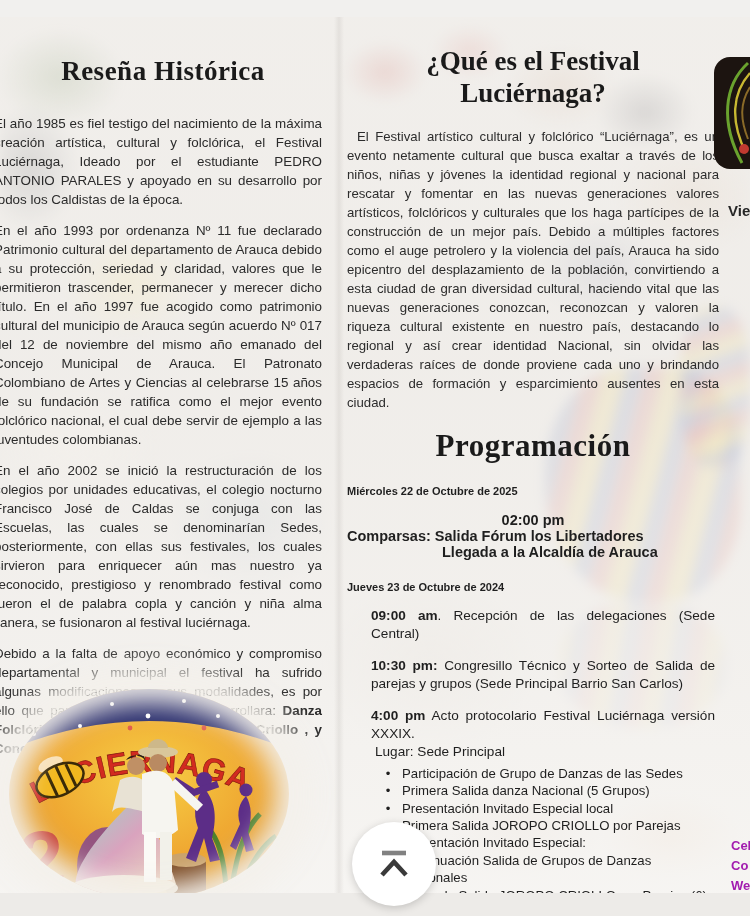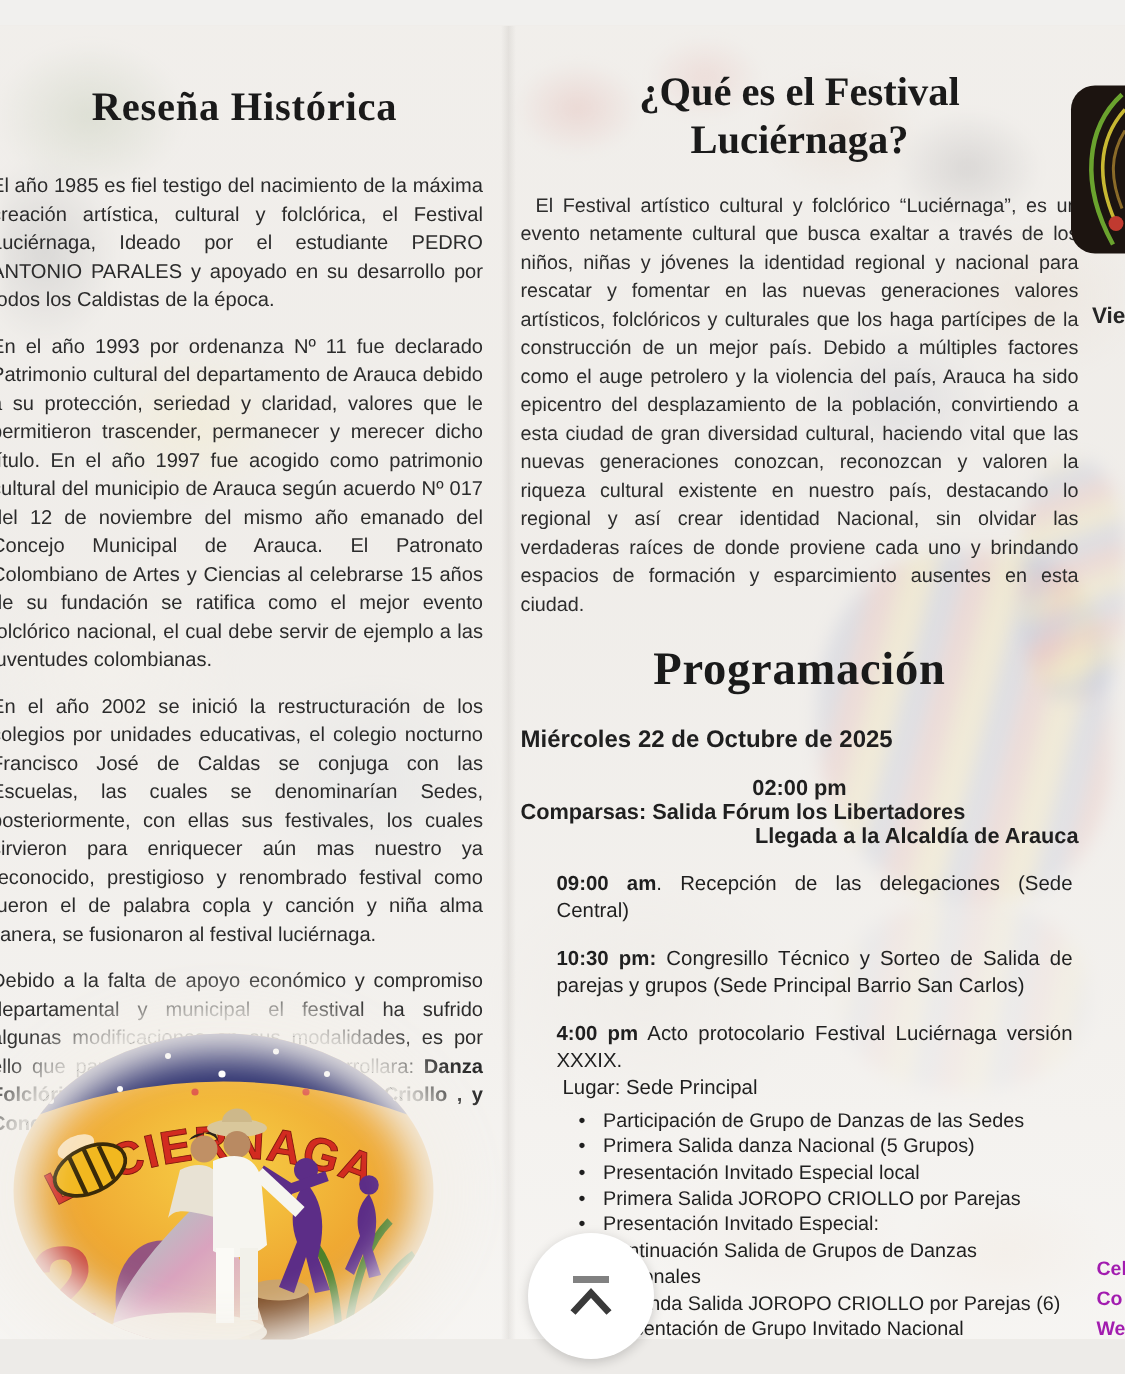--- a/index.html
+++ b/index.html
@@ -50,24 +50,24 @@
   .col-right{left:347px;top:46px;width:372px;}
   h1,h2,h3{font-family:"Liberation Serif", serif;color:#1a1a1a;margin:0;text-align:center;font-weight:bold;}
   h1{font-size:27px;letter-spacing:.5px;}
   h2{font-size:27px;line-height:1.18;}
   h3{font-size:31px;margin-top:16px;letter-spacing:.5px;}
   .para{font-size:13.4px;line-height:19px;text-align:justify;margin:0 0 0 0;color:#2b2b2b;}
   .col-left .para{margin-top:12px;padding-right:10px;}
   .col-left .para.first{margin-top:27px;}
   .col-right .intro{font-size:13.2px;line-height:19px;text-align:justify;margin-top:17px;text-indent:10px;}
   .sched{font-size:14.5px;color:#1f1f1f;}
-  .sched .day{font-weight:bold;font-size:16px;margin-top:21px;}
+  .sched .day{font-weight:bold;font-size:11px;margin-top:21px;}
   .sched .time{font-weight:bold;margin-top:15px;text-align:center;}
   .sched .boldline{font-weight:bold;}
-  .sched .indent2{font-weight:bold;margin-left:95px;text-align:right;}
+  .sched .indent2{font-weight:bold;margin-left:95px;}
   .items{margin-left:24px;margin-top:13px;font-size:13.6px;line-height:18px;}
   .items .item{margin-top:14px;text-align:justify;padding-right:4px;}
   .items .t{font-weight:bold;}
   .items .line2{margin-left:4px;}
   .bullets{margin-left:12px;margin-top:4px;}
   .brow{display:flex;gap:9px;font-size:13.2px;line-height:17.4px;margin-top:0;}
   .brow .dot{width:10px;text-align:center;flex:0 0 auto;}
 
   
   .poster{position:absolute;left:8px;top:688px;width:282px;height:212px;z-index:2;border-radius:50%;}
@@ -117,20 +117,21 @@
     <span>Luciérnaga?</span>
   </h2>
   <p class="intro">El Festival artístico cultural y folclórico “Luciérnaga”, es un evento netamente cultural que busca exaltar a través de los niños, niñas y jóvenes la identidad regional y nacional para rescatar y fomentar en las nuevas generaciones valores artísticos, folclóricos y culturales que los haga partícipes de la construcción de un mejor país. Debido a múltiples factores como el auge petrolero y la violencia del país, Arauca ha sido epicentro del desplazamiento de la población, convirtiendo a esta ciudad de gran diversidad cultural, haciendo vital que las nuevas generaciones conozcan, reconozcan y valoren la riqueza cultural existente en nuestro país, destacando lo regional y así crear identidad Nacional, sin olvidar las verdaderas raíces de donde proviene cada uno y brindando espacios de formación y esparcimiento ausentes en esta ciudad.</p>
   <h3>Programación</h3>
 
   <div class="sched">
     <div class="day">Miércoles  22  de  Octubre de 2025</div>
     <div class="time">02:00 pm</div>
     <div class="boldline">Comparsas: Salida Fórum los Libertadores</div>
     <div class="indent2">Llegada a la Alcaldía de Arauca</div>
+    <div class="day">Jueves 23 de  Octubre de 2024</div>
 
     <div class="items">
       <div class="item"><span class="t">09:00 am</span><span>. Recepción de las delegaciones (Sede Central)</span></div>
       <div class="item"><span class="t">10:30  pm:</span><span> Congresillo Técnico y Sorteo de Salida de parejas y grupos (Sede Principal  Barrio San Carlos)</span></div>
       <div class="item"><span class="t">4:00  pm</span><span> Acto protocolario Festival Luciérnaga  versión XXXIX.</span>
         <div class="line2">Lugar: Sede Principal</div>
       </div>
 
       <div class="bullets">
         <div class="brow">

